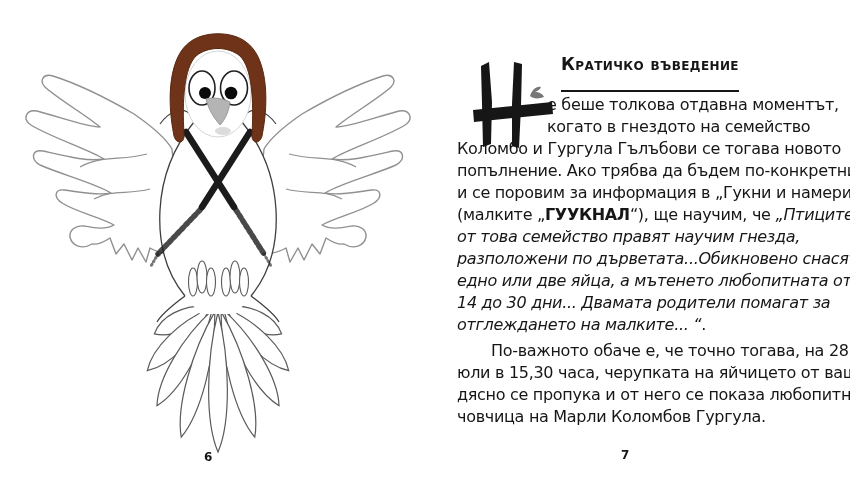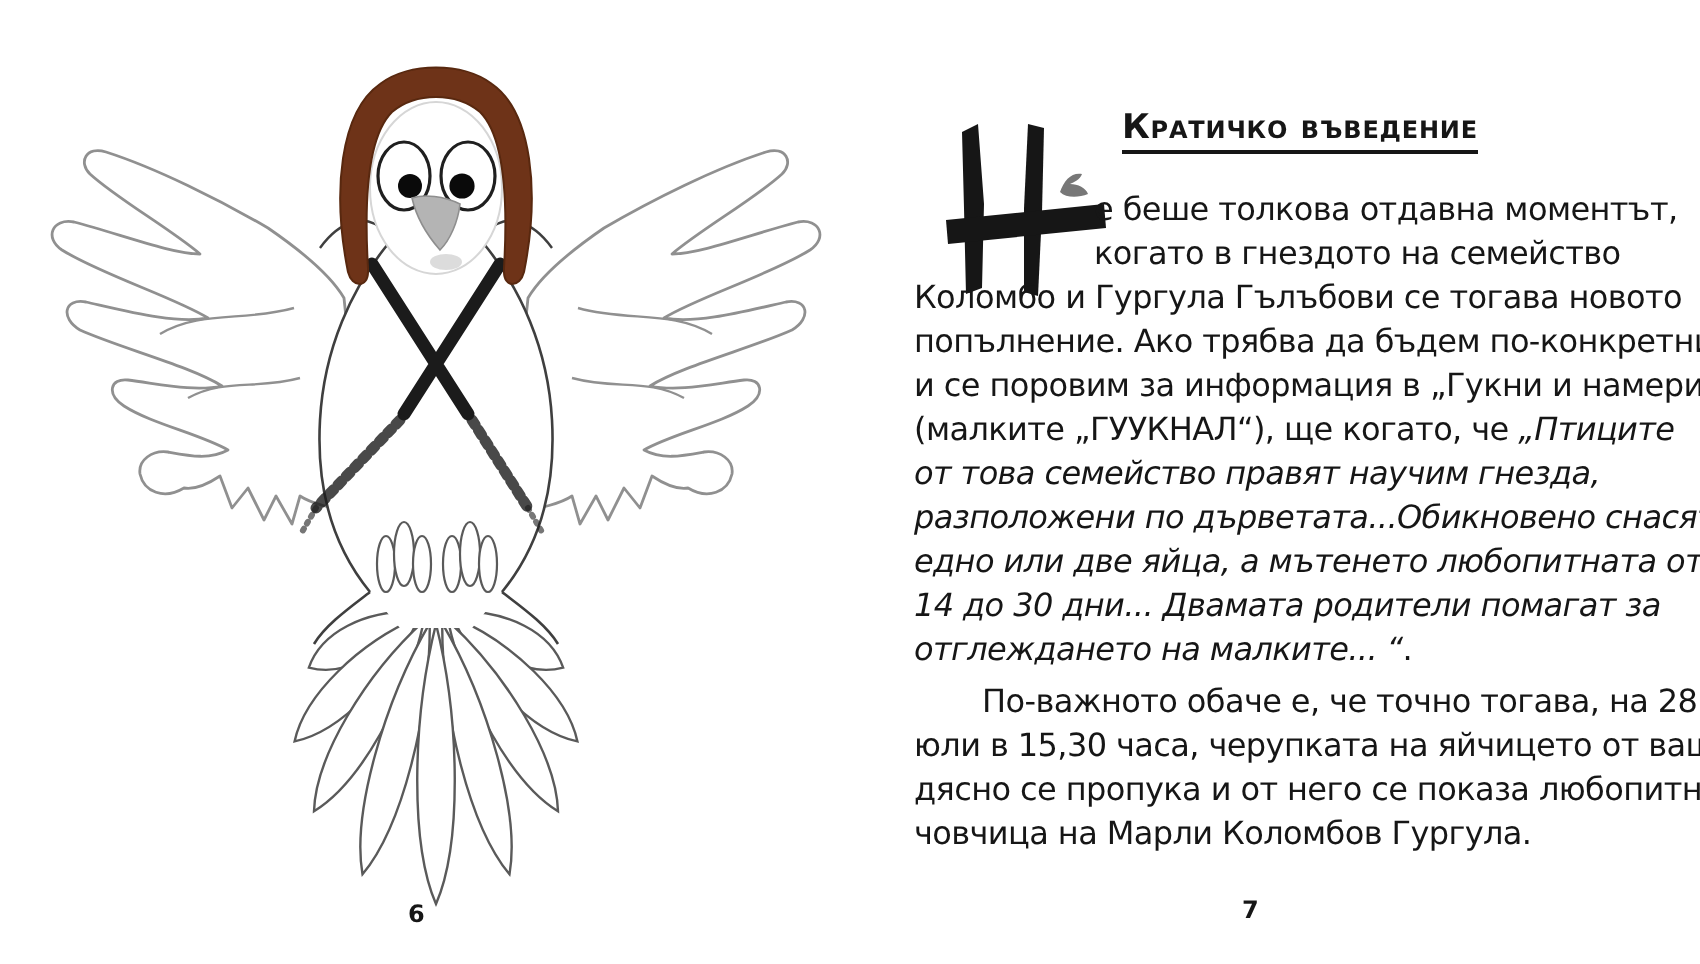--- a/index.html
+++ b/index.html
@@ -7,29 +7,29 @@
     position:relative;width:850px;height:482px;background:#ffffff;
     overflow:hidden;font-family:"DejaVu Sans","Liberation Sans",sans-serif;
     color:var(--ink,#161616);
   }
   .illustration{position:absolute;left:0;top:4px;}
   .right-page{position:absolute;left:455px;top:0;width:392px;height:482px;}
   .chapter-title{
     position:absolute;left:106px;top:54px;
     font-size:17px;font-weight:700;font-variant:small-caps;
     letter-spacing:.4px;border-bottom:2px solid var(--ink,#161616);
-    padding-bottom:1px;white-space:nowrap;
+    padding-bottom:16px;white-space:nowrap;
   }
   .dropcap{position:absolute;left:13px;top:58px;}
   .sr{position:absolute;width:1px;height:1px;overflow:hidden;clip:rect(0 0 0 0);}
   .para{position:absolute;left:2px;font-size:16px;line-height:22px;letter-spacing:-0.3px;}
   .para .line{height:22px;white-space:nowrap;}
   .para.dc .line:nth-child(-n+2){margin-left:90px;}
   .line.indent{text-indent:34px;}
-  .seg-b{font-weight:400;}
+  .seg-b{font-weight:700;}
   .seg-i{font-style:italic;}
   #para1{top:94px;}
   #para2{top:340px;}
   .pnum{position:absolute;font-size:12px;font-weight:700;color:var(--ink,#161616);}
   .pnum-left{left:204px;top:450px;}
   .pnum-right{left:621px;top:448px;}
 </style>
 </head>
 <body>
 
@@ -126,21 +126,21 @@
     <span class="sr">Н</span>
 
     <div class="chapter-title">Кратичко въведение</div>
 
     <div id="para1" class="para dc">
         <div class="line"><span class="seg-n">е беше толкова отдавна моментът,</span></div>
         <div class="line"><span class="seg-n">когато в гнездото на семейство</span></div>
         <div class="line"><span class="seg-n">Коломбо и Гургула Гълъбови се тогава новото</span></div>
         <div class="line"><span class="seg-n">попълнение. Ако трябва да бъдем по-конкретни</span></div>
         <div class="line"><span class="seg-n">и се поровим за информация в „Гукни и намери“</span></div>
-        <div class="line"><span class="seg-n">(малките „</span><span class="seg-b">ГУУКНАЛ</span><span class="seg-n">“), ще когато, че </span><span class="seg-i">„Птиците</span></div>
+        <div class="line"><span class="seg-n">(малките „</span><span class="seg-b">ГУУКНАЛ</span><span class="seg-n">“), ще научим, че </span><span class="seg-i">„Птиците</span></div>
         <div class="line"><span class="seg-i">от това семейство правят научим гнезда,</span></div>
         <div class="line"><span class="seg-i">разположени по дърветата...Обикновено снасят</span></div>
         <div class="line"><span class="seg-i">едно или две яйца, а мътенето любопитната от</span></div>
         <div class="line"><span class="seg-i">14 до 30 дни... Двамата родители помагат за</span></div>
         <div class="line"><span class="seg-i">отглеждането на малките... “</span><span class="seg-n">.</span></div>
       </div>
     <div id="para2" class="para">
         <div class="line indent"><span class="seg-n">По-важното обаче е, че точно тогава, на 28</span></div>
         <div class="line"><span class="seg-n">юли в 15,30 часа, черупката на яйчицето от ваше</span></div>
         <div class="line"><span class="seg-n">дясно се пропука и от него се показа любопитната</span></div>

